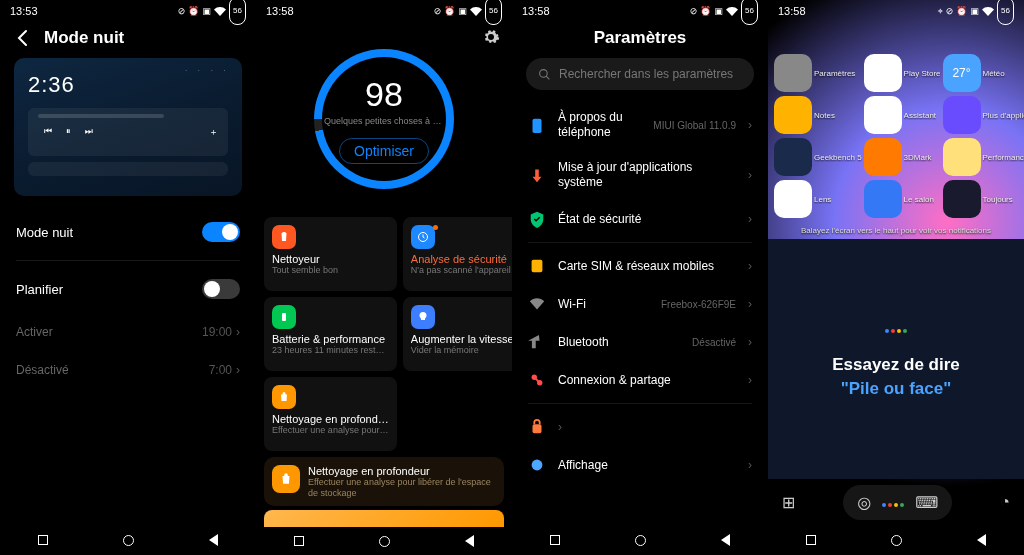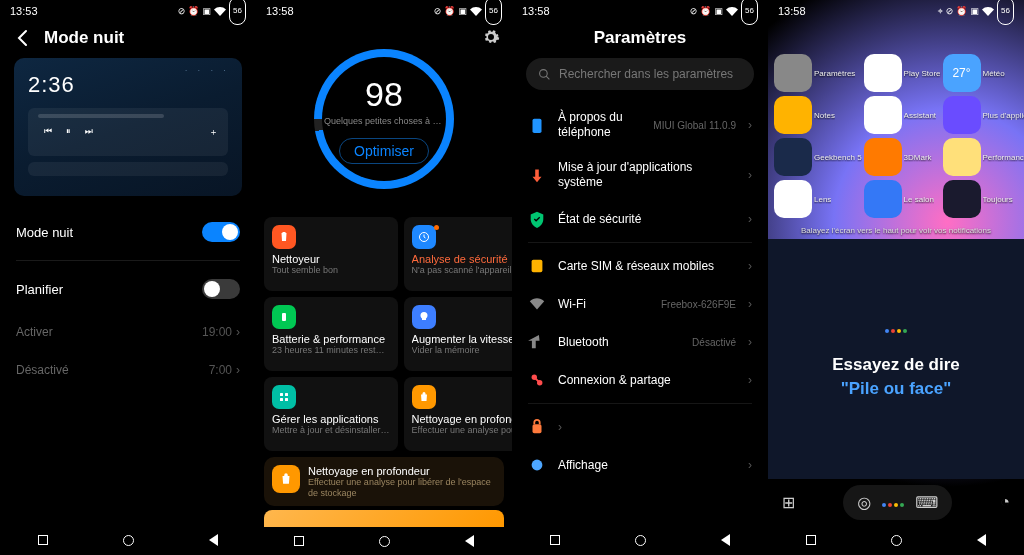--- a/index.html
+++ b/index.html
@@ -237,32 +237,20 @@
       <div class="card">
         <div class="ico" style="background:#3d7eff">
           <svg width="12" height="12" viewBox="0 0 24 24">
             <path fill="#fff" d="M12 2a7 7 0 00-7 7c0 3 2 5 3 6v3h8v-3c1-1 3-3 3-6a7 7 0 00-7-7z"></path>
           </svg>
         </div>
         <div class="t" style="color:#fff">Augmenter la vitesse</div>
         <div class="st">Vider la mémoire</div>
       </div>
       <div class="card">
-        <div class="ico" style="background:#00bfa5">
-          <svg width="12" height="12" viewBox="0 0 24 24">
-            <rect x="4" y="4" width="6" height="6" rx="1" fill="#fff"></rect>
-            <rect x="14" y="4" width="6" height="6" rx="1" fill="#fff"></rect>
-            <rect x="4" y="14" width="6" height="6" rx="1" fill="#fff"></rect>
-            <rect x="14" y="14" width="6" height="6" rx="1" fill="#fff"></rect>
-          </svg>
-        </div>
-        <div class="t" style="color:#fff">Gérer les applications</div>
-        <div class="st">Mettre à jour et désinstaller…</div>
-      </div>
-      <div class="card">
         <div class="ico" style="background:#ff9800">
           <svg width="12" height="12" viewBox="0 0 24 24">
             <path fill="#fff" d="M6 7h12l-1 13H7zM9 7V5a3 3 0 016 0v2"></path>
           </svg>
         </div>
         <div class="t" style="color:#fff">Nettoyage en profond…</div>
         <div class="st">Effectuer une analyse pour…</div>
       </div>
     </div>
 

